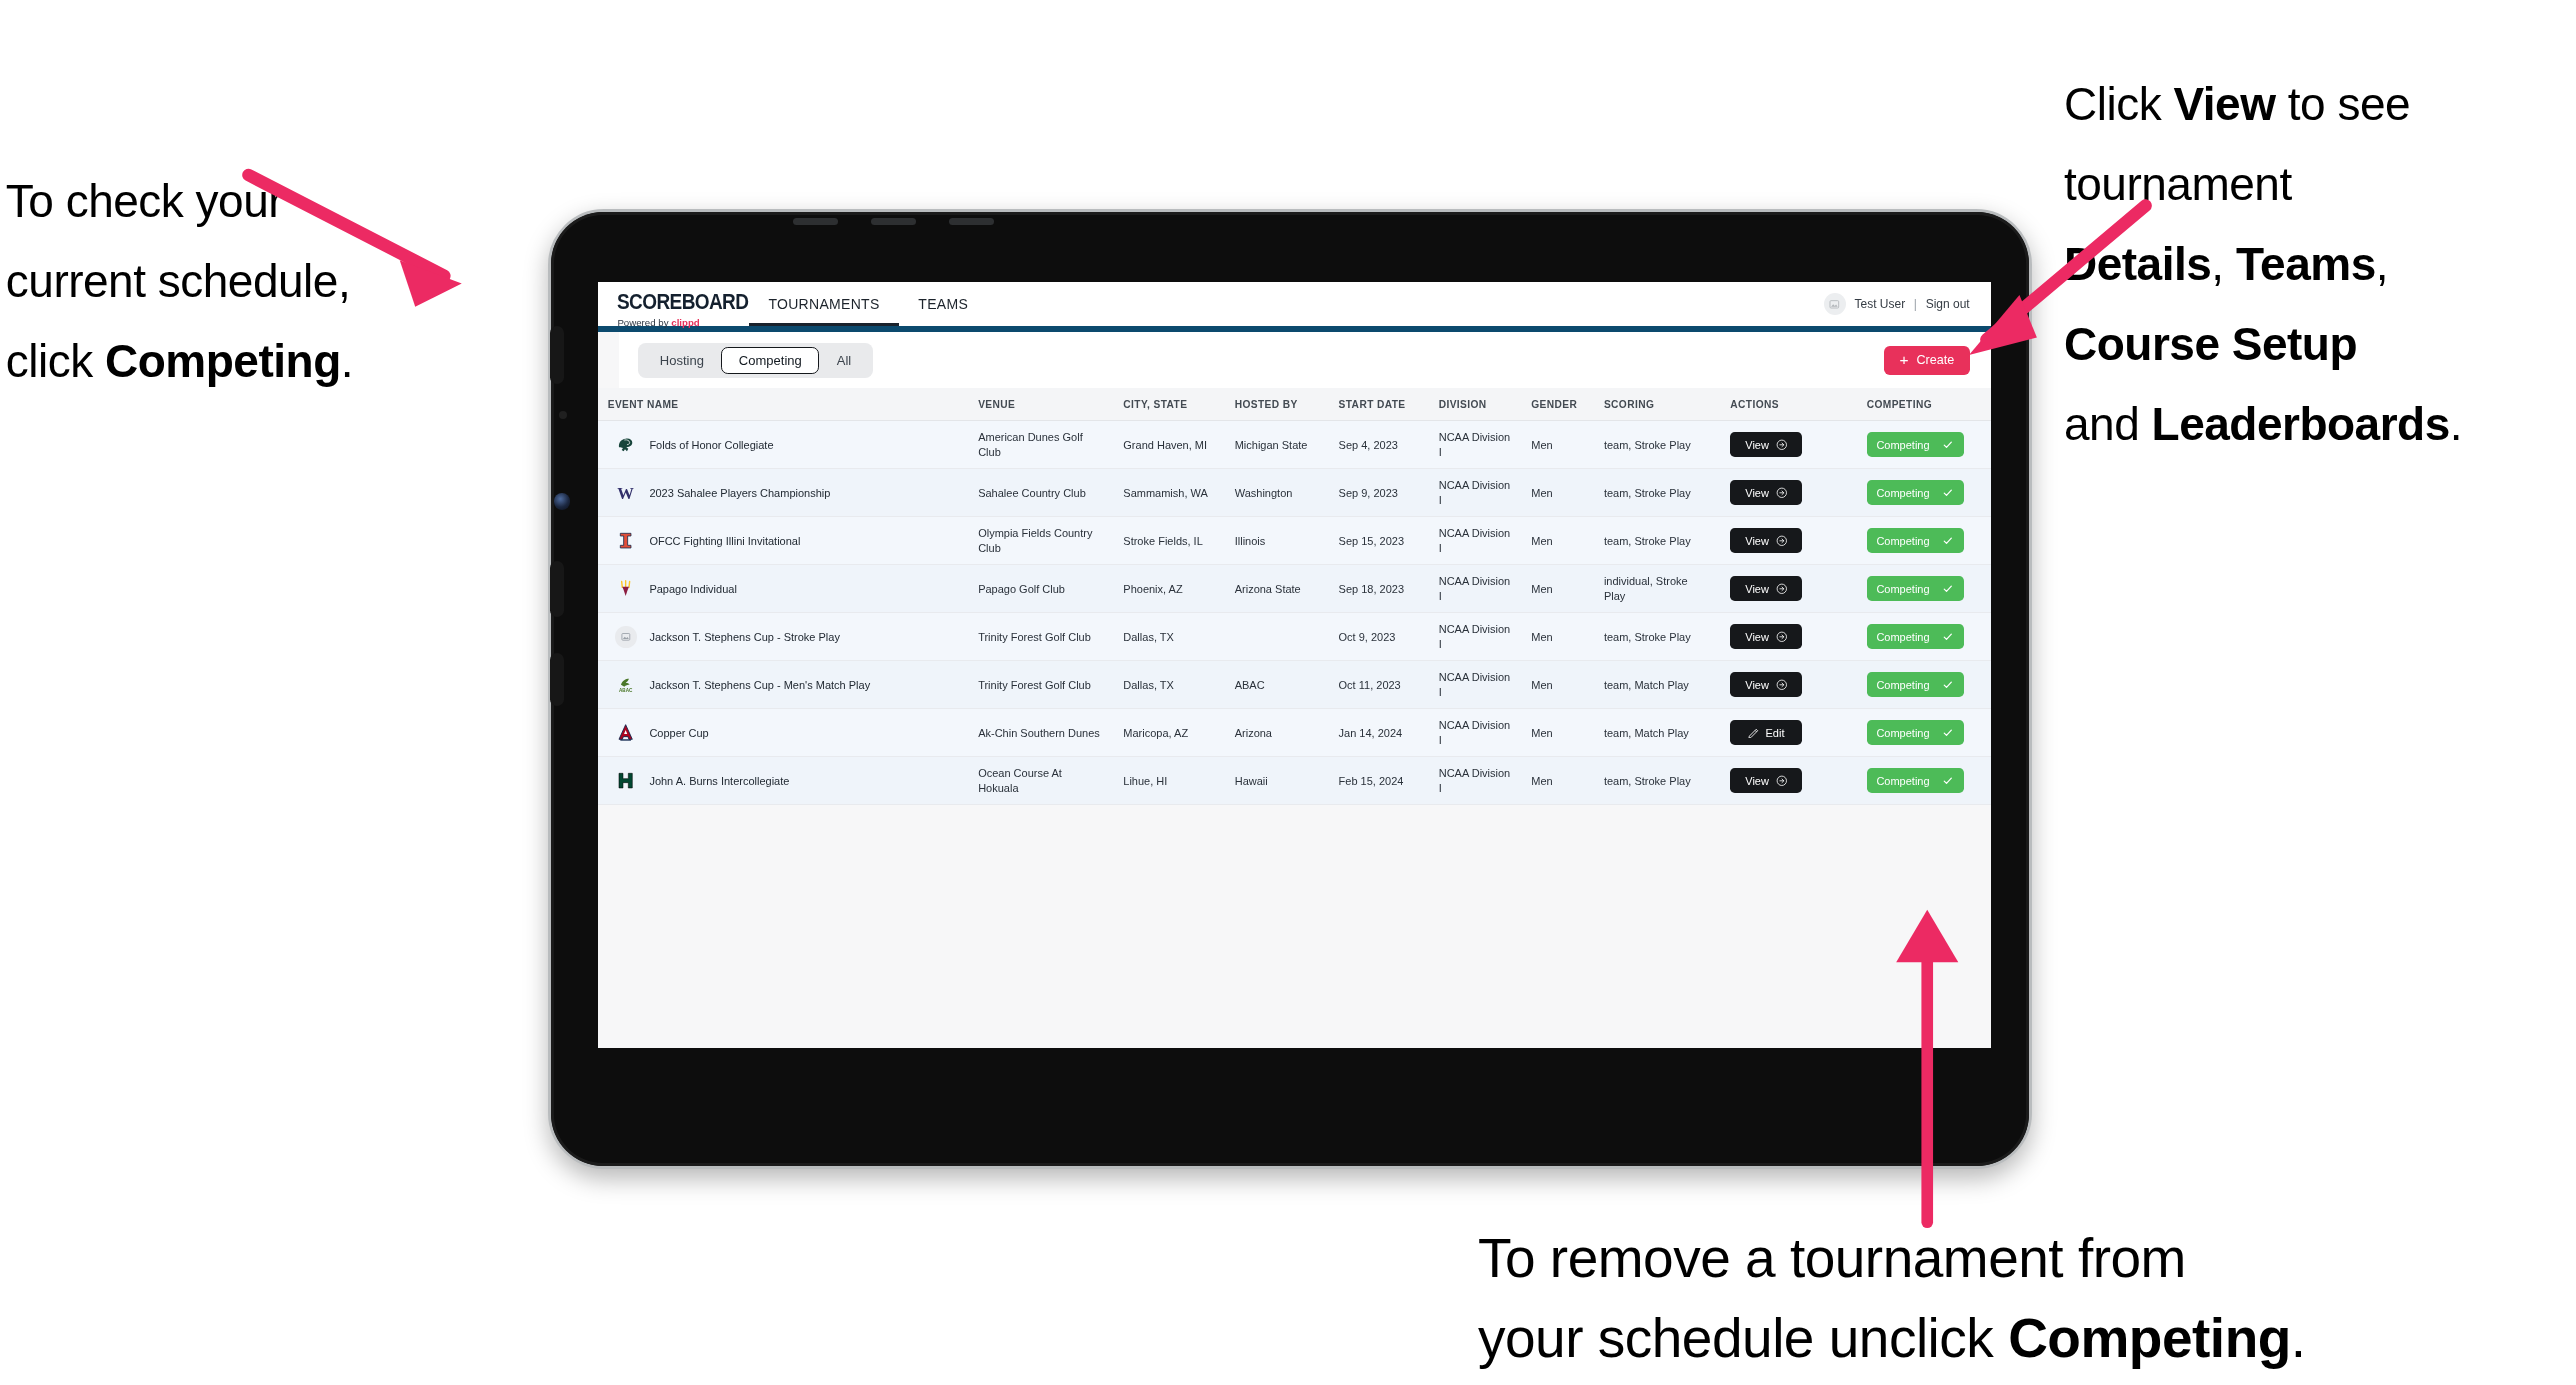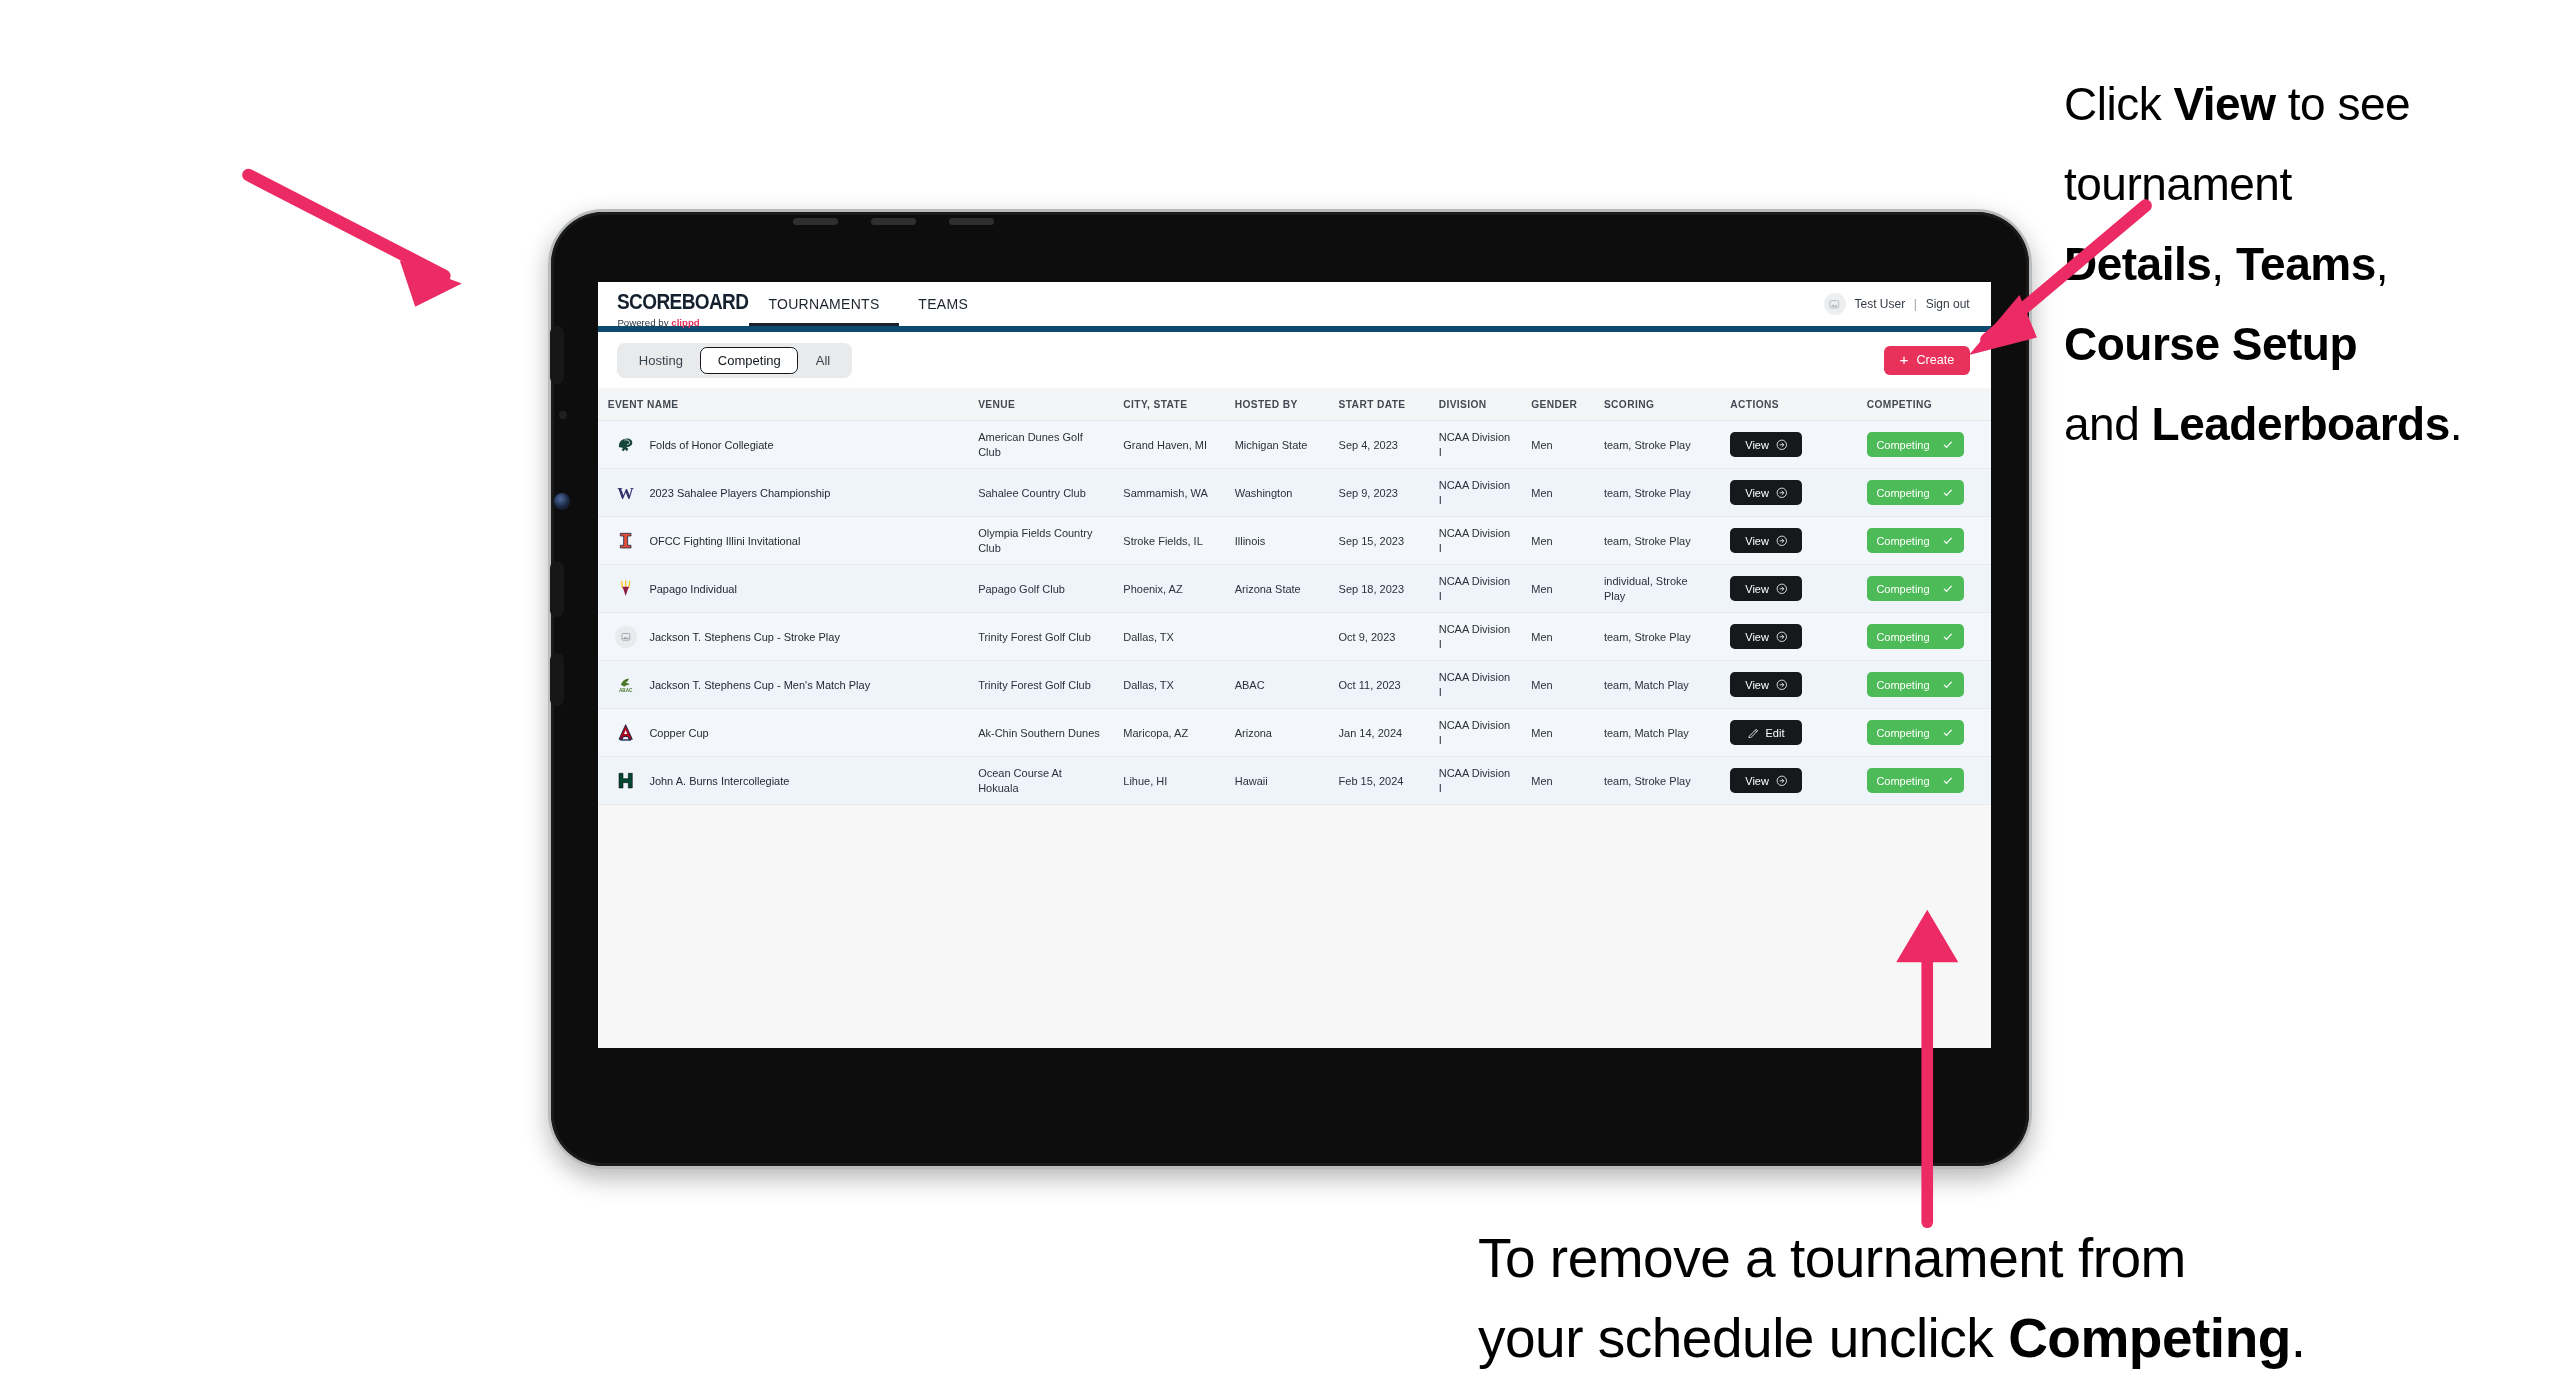--- a/index.html
+++ b/index.html
@@ -97,20 +97,21 @@
   }
   .avatar-chip svg { opacity:.45; }
   #appbar-right .sep { color:#9aa1a8; }
   #appbar-right .sign-out { cursor:pointer; }
 
   
   #toolbar {
     height: 56px; background:#ffffff;
     display:flex; align-items:center; padding: 0 21.3px 0 19.4px;
     position: relative;
+    margin-left: 21px;
   }
   #pillgroup {
     display:flex; align-items:center;
     background:#e9eaec; border-radius:7.8px; padding:3.9px; height:35px;
   }
   .pill {
     padding: 0 16.5px; height: 27px; display:flex; align-items:center;
     font-size: 13px; color:#3c444d; border-radius:6.8px; cursor:pointer;
     background: transparent; border: 1.9px solid transparent;
   }
@@ -166,20 +167,25 @@
   .col-actions, .col-competing { text-align:left; }
 
   
   #table-filler { background:#f7f7f8; height: 194px; }
 </style>
 </head>
 <body>
 
 <div id="stage">
 
+  <div id="annot-left" class="annot">
+    <div>To check your</div>
+    <div>current schedule,</div>
+    <div><span>click </span><b>Competing</b><span>.</span></div>
+  </div>
 
   <div id="annot-right" class="annot">
     <div><span>Click </span><b>View</b><span> to see</span></div>
     <div>tournament</div>
     <div><b>Details</b><span>, </span><b>Teams</b><span>,</span></div>
     <div><b>Course Setup</b></div>
     <div><span>and </span><b>Leaderboards</b><span>.</span></div>
   </div>
 
   <div id="annot-bottom" class="annot">

